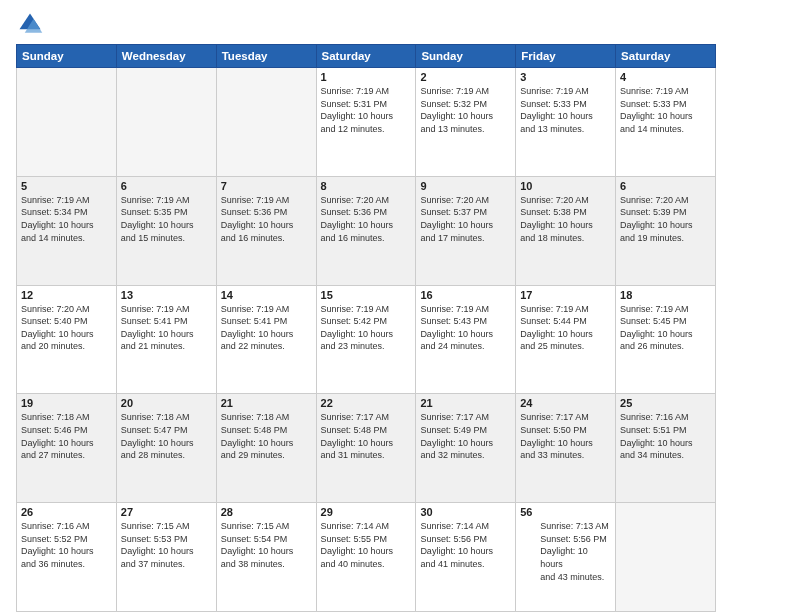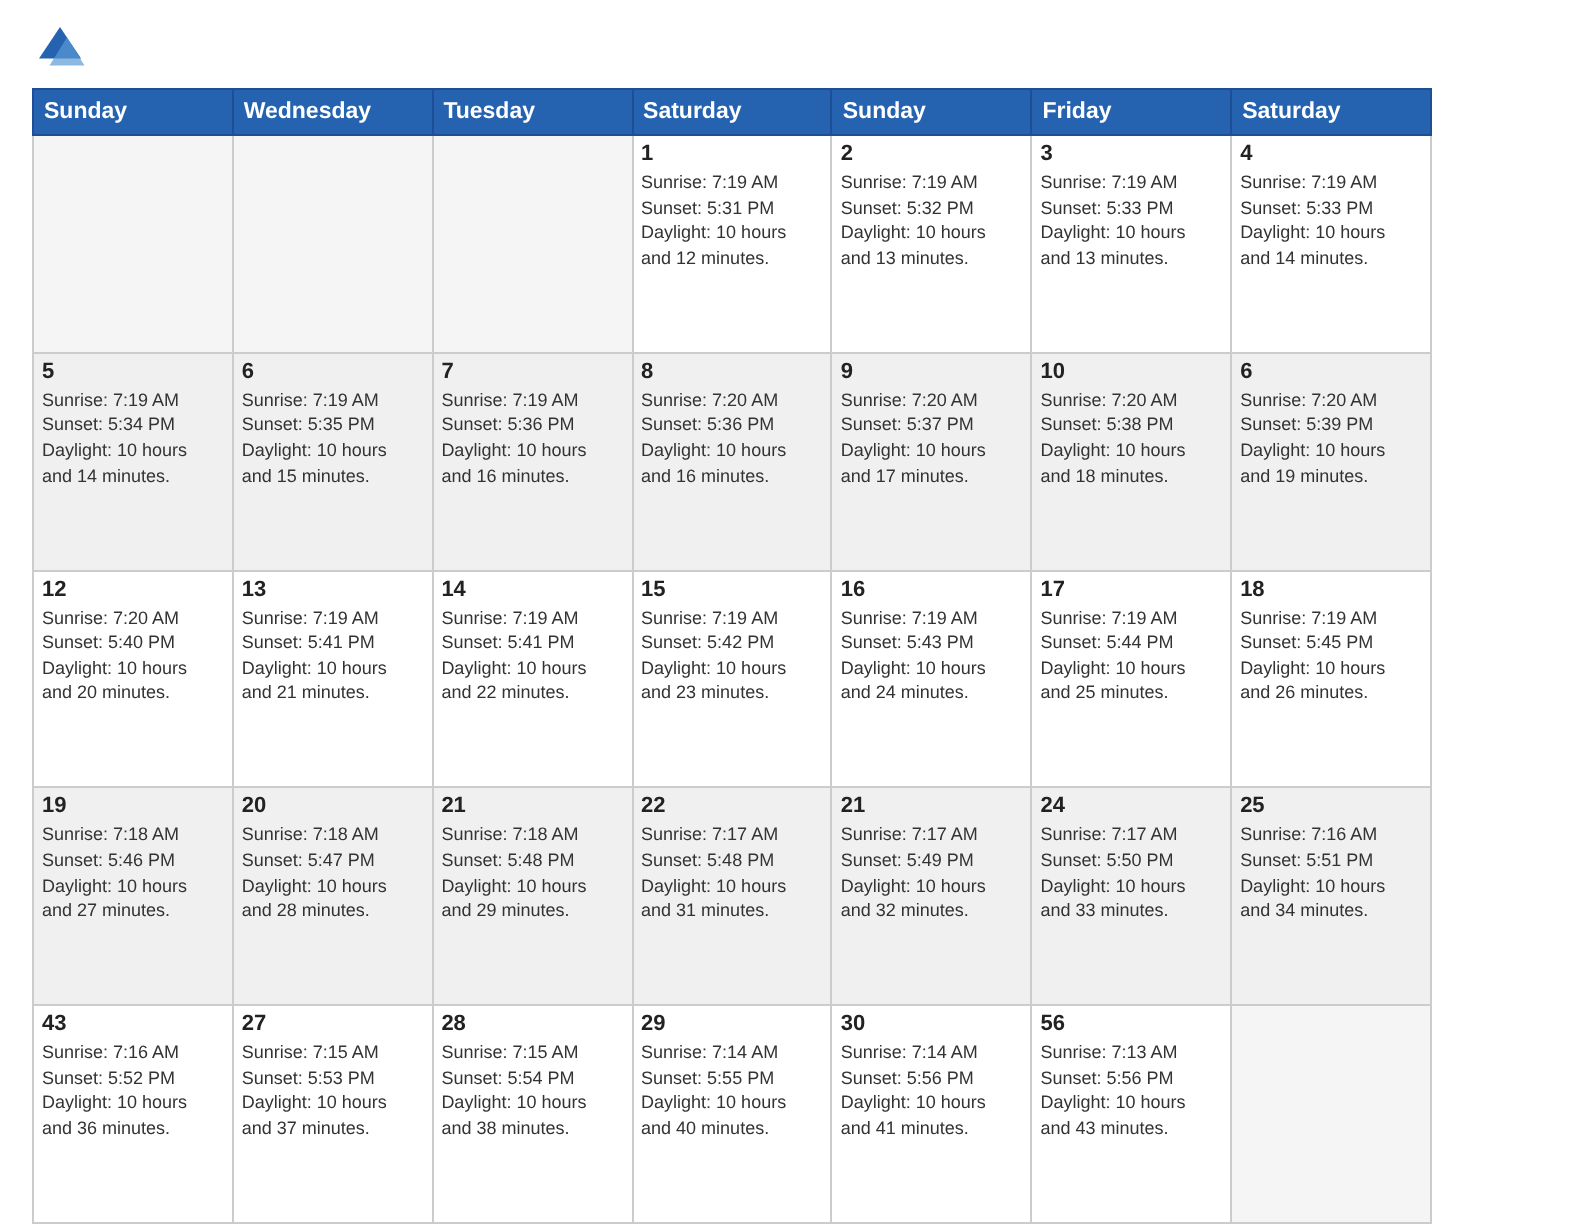--- a/index.html
+++ b/index.html
@@ -317,21 +317,21 @@
           <td>
             <div class="day-num">25</div>
             <div class="day-info" style="white-space: pre-line;">Sunrise: 7:16 AM
 Sunset: 5:51 PM
 Daylight: 10 hours
 and 34 minutes.</div>
           </td>
         </tr>
         <tr>
           <td>
-            <div class="day-num">43</div>
+            <div class="day-num">26</div>
             <div class="day-info" style="white-space: pre-line;">Sunrise: 7:16 AM
 Sunset: 5:52 PM
 Daylight: 10 hours
 and 36 minutes.</div>
           </td>
           <td>
             <div class="day-num">27</div>
             <div class="day-info" style="white-space: pre-line;">Sunrise: 7:15 AM
 Sunset: 5:53 PM
 Daylight: 10 hours
@@ -353,21 +353,21 @@
           </td>
           <td>
             <div class="day-num">30</div>
             <div class="day-info" style="white-space: pre-line;">Sunrise: 7:14 AM
 Sunset: 5:56 PM
 Daylight: 10 hours
 and 41 minutes.</div>
           </td>
           <td>
             <div class="day-num">56</div>
-            <div class="day-info" style="white-space: pre-line;">Sunrise: 7:13 AM
+            <div class="day-info" style="white-space: pre-line; margin-left: 20px;">Sunrise: 7:13 AM
 Sunset: 5:56 PM
 Daylight: 10 hours
 and 43 minutes.</div>
           </td>
           <td class="empty"></td>
         </tr>
       </tbody>
   </table>
 </div>
 

